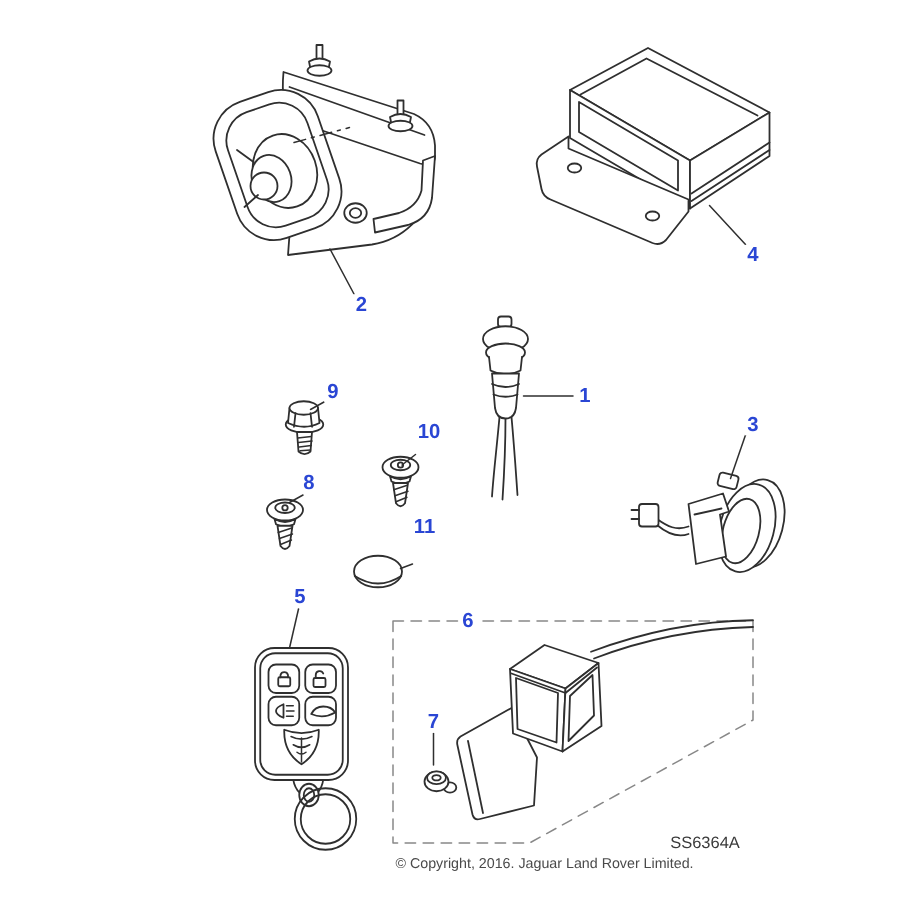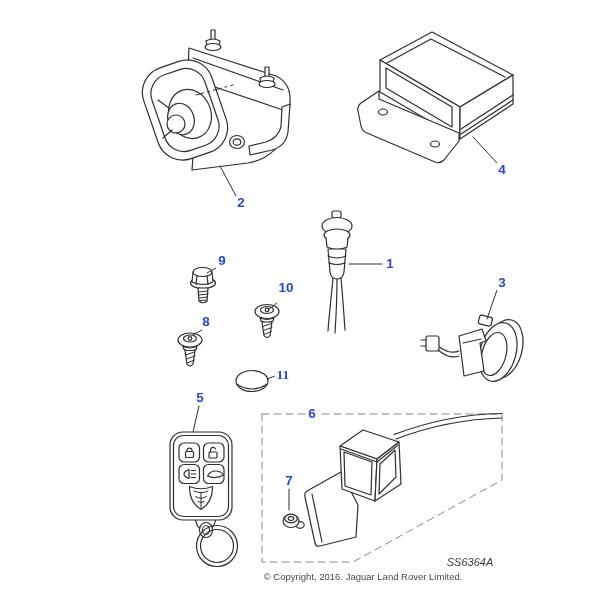--- a/index.html
+++ b/index.html
@@ -4,21 +4,21 @@
 <style>
   html,body{margin:0;padding:0;background:#fff;}
   .stage{position:relative;width:600px;height:600px;background:#fff;overflow:hidden;
          font-family:"Liberation Sans", sans-serif;}
   .art{position:absolute;left:0;top:0;}
   .callout{position:absolute;transform:translate(-50%,-50%);
            font-family:"Liberation Sans", sans-serif;
            font-weight:bold;font-size:13.5px;line-height:1;color:#2a46d4;
            background:#fff;padding:0 2px;letter-spacing:0;}
   .diagram-code{position:absolute;transform:translate(-50%,-50%);
-           font-size:11px;color:#3a3a3a;white-space:nowrap;font-style:italic;}
+           font-size:11px;color:#3a3a3a;white-space:nowrap;}
   .copyright{position:absolute;transform:translate(-50%,-50%);
            font-size:9.5px;color:#4a4a4a;white-space:nowrap;}
   svg *{vector-effect:non-scaling-stroke;}
 </style>
 </head>
 <body>
 
 <div class="stage">
 
   <svg class="art" width="600" height="600" viewBox="0 0 600 600" fill="none" stroke="#2f2f2f" stroke-width="1.2" stroke-linecap="round" stroke-linejoin="round">
@@ -195,18 +195,18 @@
   <div class="callout" style="left:390px;top:264px;">1</div>
   <div class="callout" style="left:241px;top:203px;">2</div>
   <div class="callout" style="left:502px;top:283px;">3</div>
   <div class="callout" style="left:502px;top:170px;">4</div>
   <div class="callout" style="left:200px;top:398px;">5</div>
   <div class="callout" style="left:312px;top:414px;">6</div>
   <div class="callout" style="left:289px;top:481px;">7</div>
   <div class="callout" style="left:206px;top:322px;">8</div>
   <div class="callout" style="left:222px;top:261px;">9</div>
   <div class="callout" style="left:286px;top:288px;">10</div>
-  <div class="callout" style="left:283px;top:375px;font-family:Liberation Serif, serif;">11</div>
+  <div class="callout" style="left:283px;top:351px;">11</div>
 
   <div class="diagram-code" style="left:470px;top:562px;">SS6364A</div>
   <div class="copyright" style="left:363px;top:576px;">© Copyright, 2016. Jaguar Land Rover Limited.</div>
 
 </div>
 
 </body></html>

